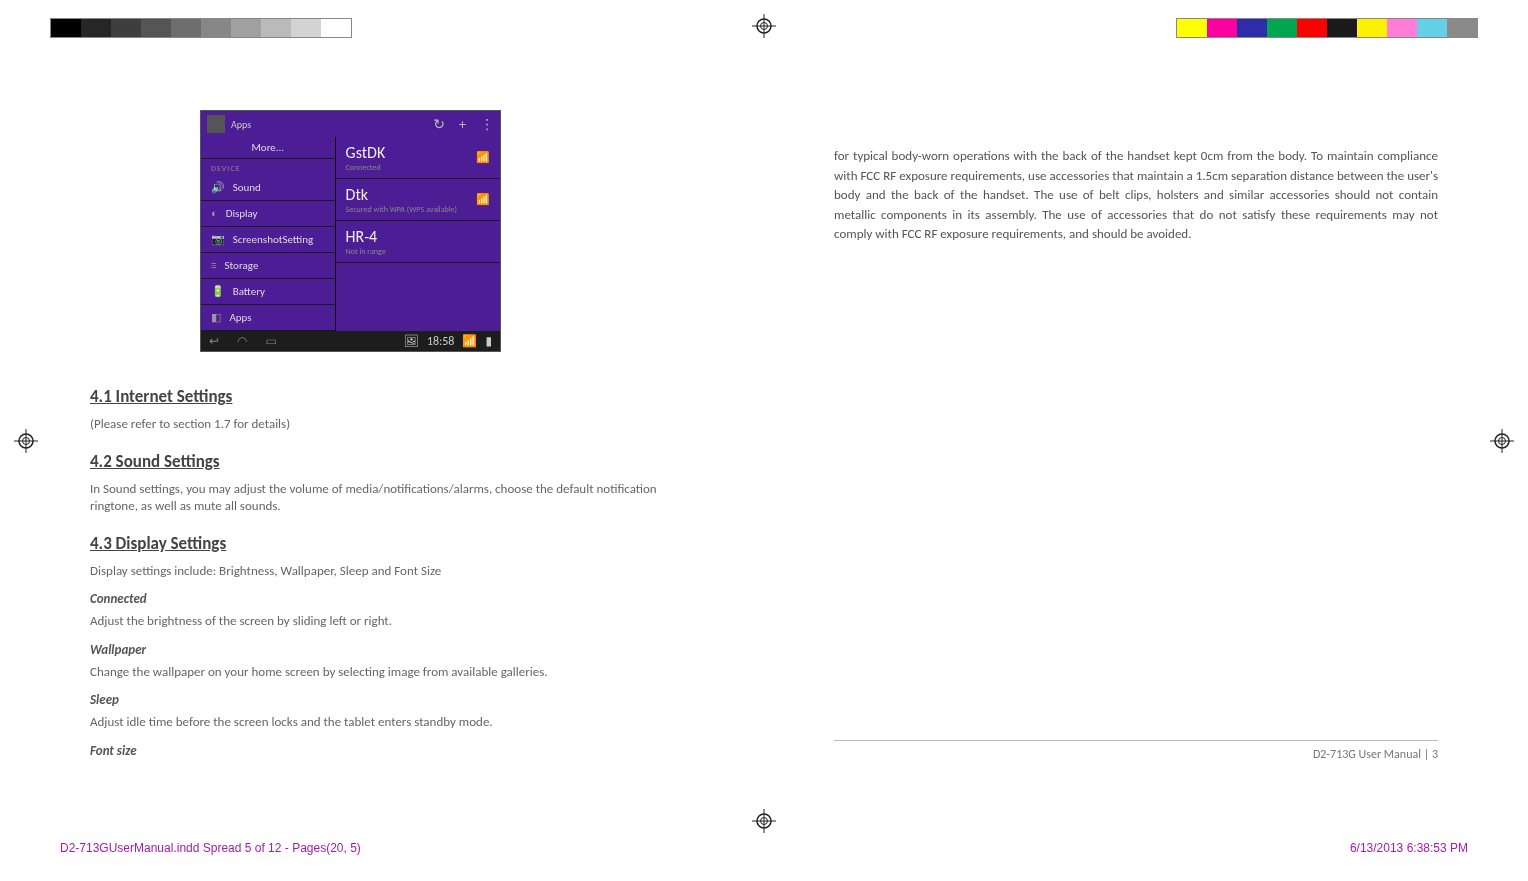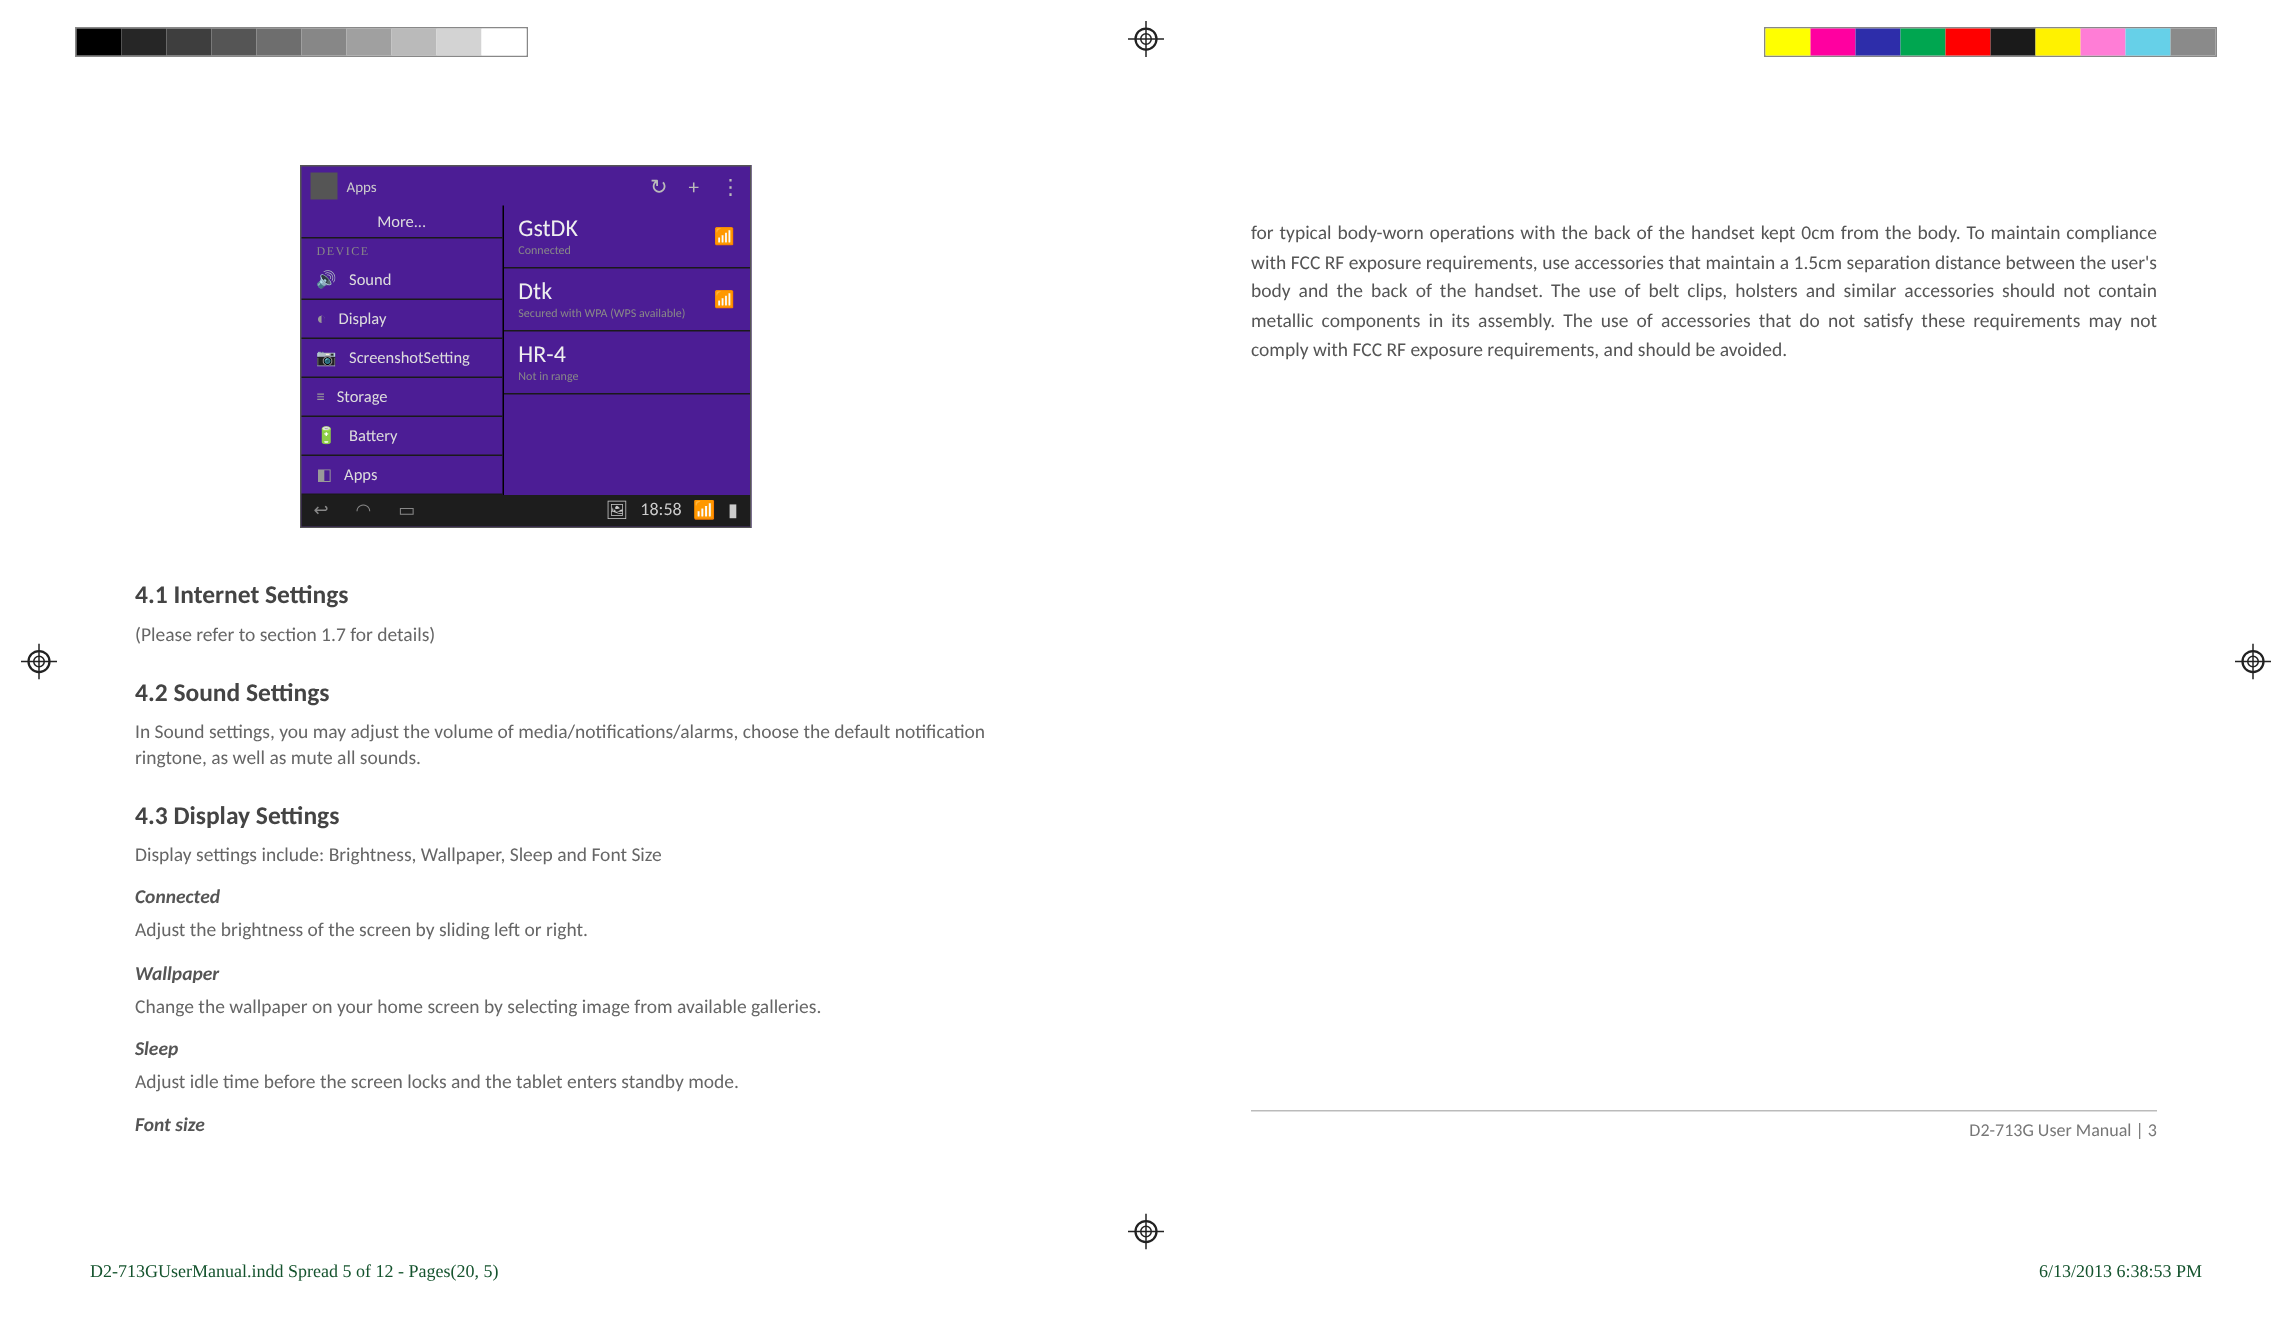--- a/index.html
+++ b/index.html
@@ -29,37 +29,37 @@
   .page { flex:1; position:relative; padding:30px 30px 50px 30px; display:flex; flex-direction:column; }
   .page-footer { position:absolute; bottom:10px; left:30px; right:30px; border-top:1px solid #bbb; padding-top:6px; text-align:right; font-size:12px; color:#777; }
   
   .screenshot { width: 301px; margin: 20px auto 20px 110px; background:#4c1d95; border:1px solid #555; position:relative; font-size:10px; color:#ccc; }
   .ss-top { display:flex; align-items:center; padding:4px 6px; }
   .ss-appicon { width:18px; height:18px; background:#555; margin-right:6px; }
   .ss-top-right { margin-left:auto; display:flex; gap:14px; color:#bbb; font-size:14px; }
   .ss-body { display:flex; }
   .ss-left { width:45%; border-right:1px solid #000; }
   .ss-left .item { padding:6px 10px; border-bottom:1px solid #1a1a1a; display:flex; align-items:center; gap:8px; font-size:11px; color:#ddd; }
-  .ss-left .hdr { font-size:8px; color:#888; padding:4px 10px 2px; letter-spacing:1px;font-family:Liberation Serif, serif; }
+  .ss-left .hdr { font-size:8px; color:#888; padding:4px 10px 2px; letter-spacing:1px; }
   .ss-left .more { text-align:center; padding:4px 0; border-bottom:1px solid #1a1a1a; font-size:11px; color:#ddd;}
   .icon { font-size:11px; color:#999; }
   .ss-right { width:55%; }
   .ss-right .net { padding:6px 10px; border-bottom:1px solid #1a1a1a; display:flex; justify-content:space-between; align-items:center;}
   .ss-right .net .nm { color:#eee; font-size:16px; }
   .ss-right .net .sub { color:#888; font-size:8px; }
   .wifi-icon { font-size:11px; color:#bbb; }
   .ss-bottom { display:flex; align-items:center; padding:3px 8px; background:#1d1d1d; gap:18px; color:#888; font-size:12px;}
   .ss-bottom .rt { margin-left:auto; display:flex; gap:8px; color:#ccc; font-size:12px;}
-  h3.sec { font-size:17px; font-weight:700; color:#444; margin:14px 0 4px; }
+  h3.sec { font-size:17px; font-weight:700; color:#444; margin:14px 0 4px;text-decoration:underline; }
   p.body { font-size:13px; color:#666; line-height:1.35; margin:4px 0; }
   p.subhdr { font-size:13px; font-weight:700; font-style:italic; color:#555; margin:8px 0 2px; }
   
   .right-body { font-size:13px; color:#555; text-align:justify; line-height:1.5; padding-top:56px; }
   
-  .sheetfooter { position:absolute; bottom:26px; left:60px; right:60px; display:flex; justify-content:space-between; font-family:Liberation Serif, serif; font-size:12px; color:#14532d; }
+  .sheetfooter { position:absolute; bottom:26px; left:60px; right:60px; display:flex; justify-content:space-between; font-family:Liberation Sans, sans-serif; font-size:12px; color:#a21caf; }
 </style>
 </head>
 <body>
 
 <div class="colorbar left" id="cb-left">
     <div class="swatch" style="background: rgb(0, 0, 0);"></div>
     <div class="swatch" style="background: rgb(38, 38, 38);"></div>
     <div class="swatch" style="background: rgb(62, 62, 62);"></div>
     <div class="swatch" style="background: rgb(85, 85, 85);"></div>
     <div class="swatch" style="background: rgb(110, 110, 110);"></div>

